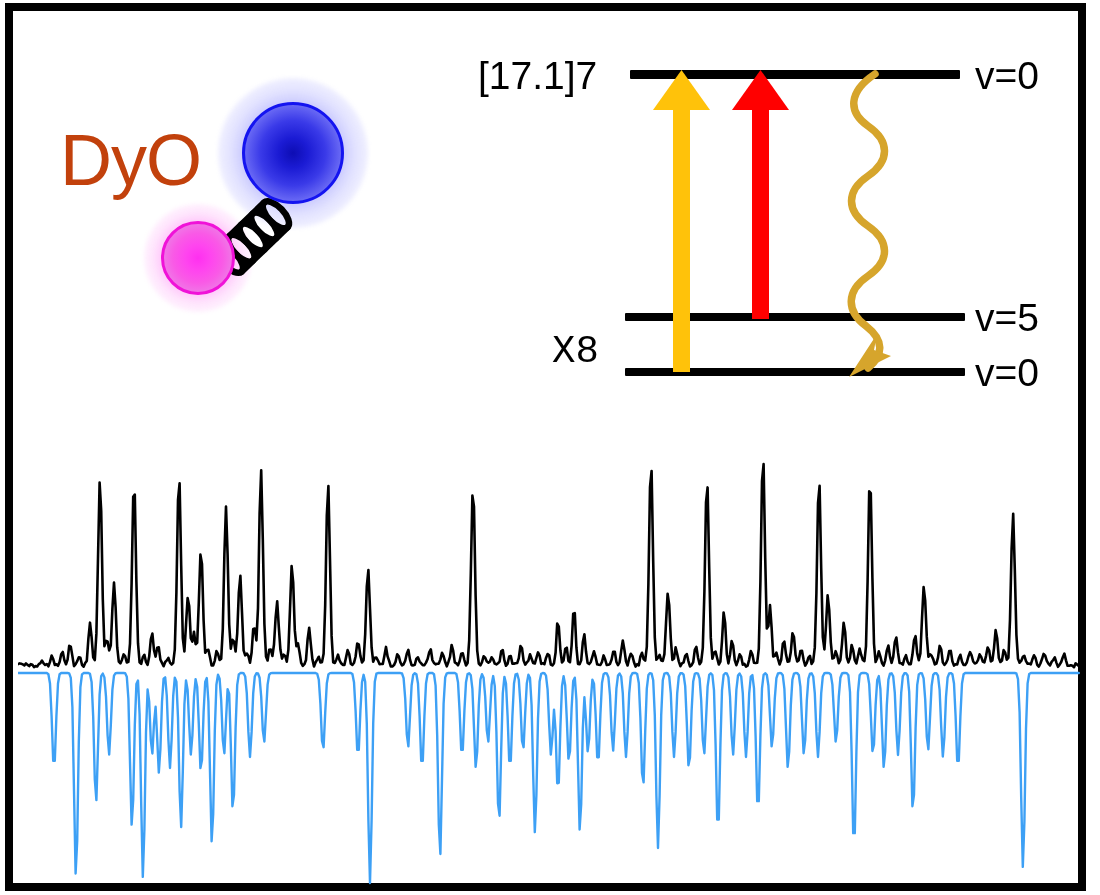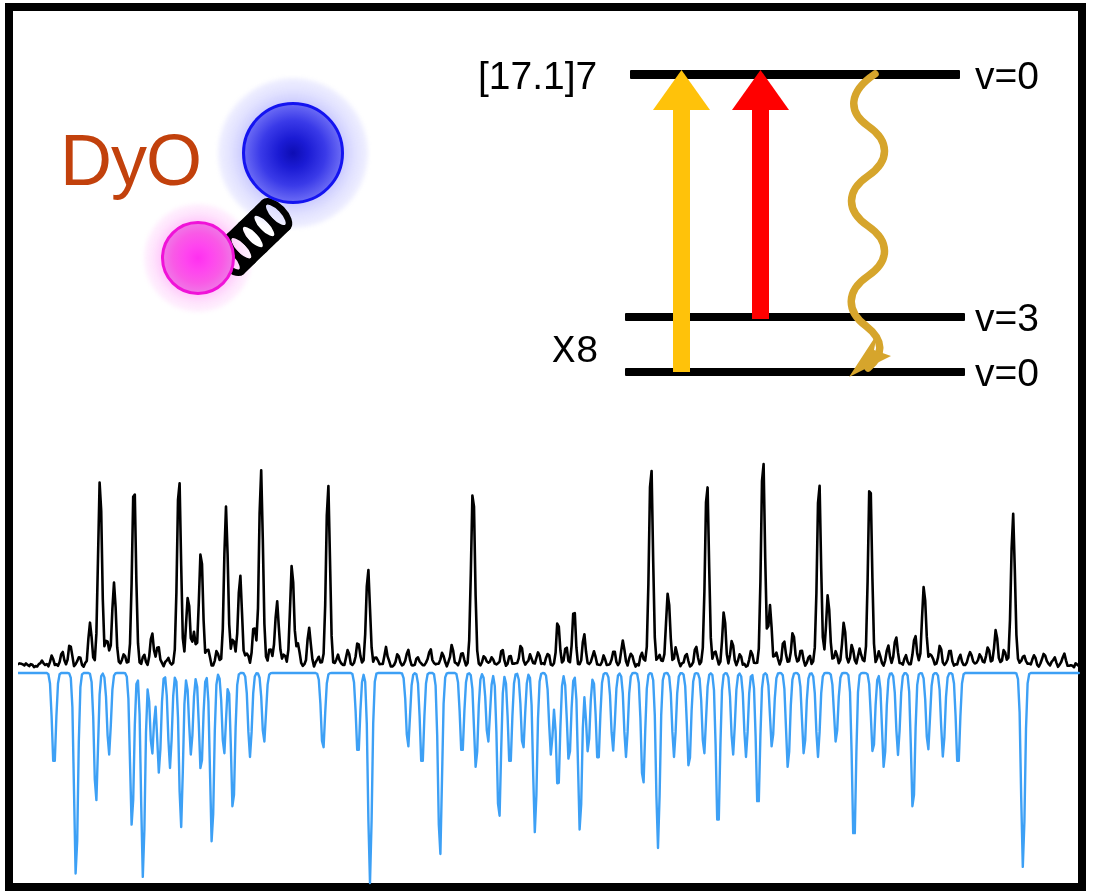--- a/index.html
+++ b/index.html
@@ -205,21 +205,21 @@
 
   <div id="energy-diagram">
 
     <div class="level-line" id="level-upper"></div>
     <div class="level-line" id="level-v1"></div>
     <div class="level-line" id="level-v0"></div>
 
     <div class="level-label" id="label-upper-state">[17.1]7</div>
     <div class="level-label" id="label-ground-state">X8</div>
     <div class="level-label" id="label-v0-upper">v=0</div>
-    <div class="level-label" id="label-v1">v=3</div>
+    <div class="level-label" id="label-v1">v=5</div>
     <div class="level-label" id="label-v0-lower">v=0</div>
 
     <svg id="arrows-svg" viewBox="0 0 600 360">
 
       <g>
         <rect x="203" y="60" width="17" height="272" fill="#FFC20A"></rect>
         <polygon points="211.5,30 240,70 183,70" fill="#FFC20A"></polygon>
       </g>
 
       <g>

